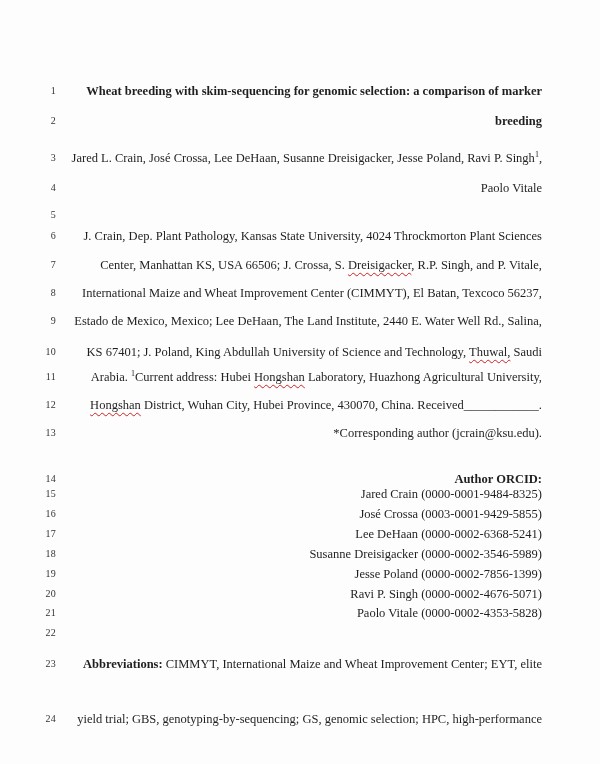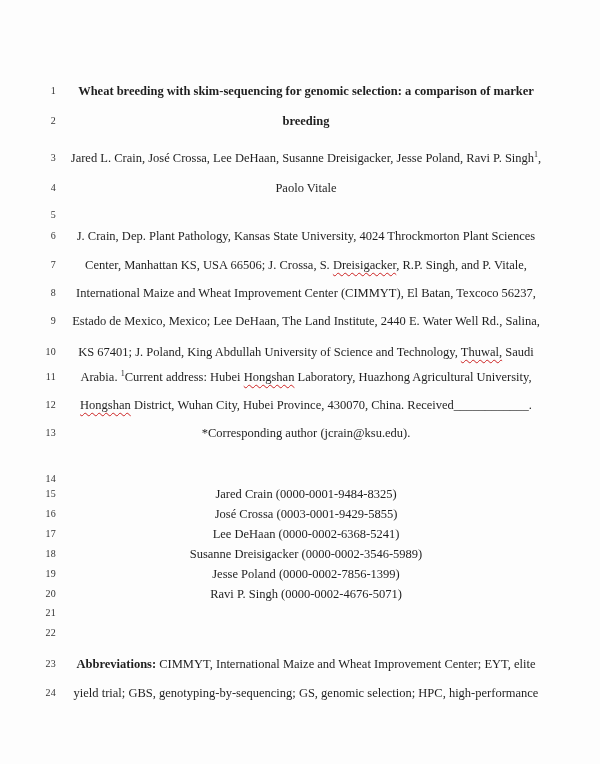--- a/index.html
+++ b/index.html
@@ -29,23 +29,23 @@
     font-size: 10px;
     color: #333333;
     letter-spacing: 0.3px;
   }
   .line-text {
     display: block;
     margin-left: 70px;
     margin-right: 58px;
     font-size: 12.5px;
     line-height: 16px;
-    text-align: center;
+    text-align: right;
   }
-  .line.center .line-text { text-align: center; }
+  .line.center .line-text { text-align: right; }
   .b { font-weight: bold; }
   .sq {
     text-decoration-line: underline;
     text-decoration-style: wavy;
     text-decoration-color: #cc2222;
     text-decoration-thickness: 1px;
     text-underline-offset: 2.5px;
   }
   sup {
     font-size: 8px;
@@ -105,20 +105,21 @@
       <div class="line" style="top: 397px;">
         <span class="line-num">12</span>
         <span class="line-text"><span class="sq">Hongshan</span><span> District, Wuhan City, Hubei Province, 430070, China. Received____________.</span></span>
       </div>
       <div class="line" style="top: 425px;">
         <span class="line-num">13</span>
         <span class="line-text"><span>*Corresponding author (jcrain@ksu.edu).</span></span>
       </div>
       <div class="line" style="top: 471px;">
         <span class="line-num">14</span>
+        <span class="line-text"><span class="b">Author ORCID:</span></span>
       </div>
       <div class="line" style="top: 486px;">
         <span class="line-num">15</span>
         <span class="line-text"><span>Jared Crain (0000-0001-9484-8325)</span></span>
       </div>
       <div class="line" style="top: 506px;">
         <span class="line-num">16</span>
         <span class="line-text"><span>José Crossa (0003-0001-9429-5855)</span></span>
       </div>
       <div class="line" style="top: 526px;">
@@ -132,27 +133,28 @@
       <div class="line" style="top: 566px;">
         <span class="line-num">19</span>
         <span class="line-text"><span>Jesse Poland (0000-0002-7856-1399)</span></span>
       </div>
       <div class="line" style="top: 586px;">
         <span class="line-num">20</span>
         <span class="line-text"><span>Ravi P. Singh (0000-0002-4676-5071)</span></span>
       </div>
       <div class="line" style="top: 605px;">
         <span class="line-num">21</span>
+        <span class="line-text"><span>Paolo Vitale (0000-0002-4353-5828)</span></span>
       </div>
       <div class="line" style="top: 625px;">
         <span class="line-num">22</span>
         <span class="line-text"></span>
       </div>
       <div class="line" style="top: 656px;">
         <span class="line-num">23</span>
         <span class="line-text"><span class="b">Abbreviations:</span><span> CIMMYT, International Maize and Wheat Improvement Center; EYT, elite</span></span>
       </div>
-      <div class="line" style="top: 685px;">
+      <div class="line" style="top: 711px;">
         <span class="line-num">24</span>
         <span class="line-text"><span>yield trial; GBS, genotyping-by-sequencing; GS, genomic selection; HPC, high-performance</span></span>
       </div>
     </div>
 </div>
 
 </body></html>

